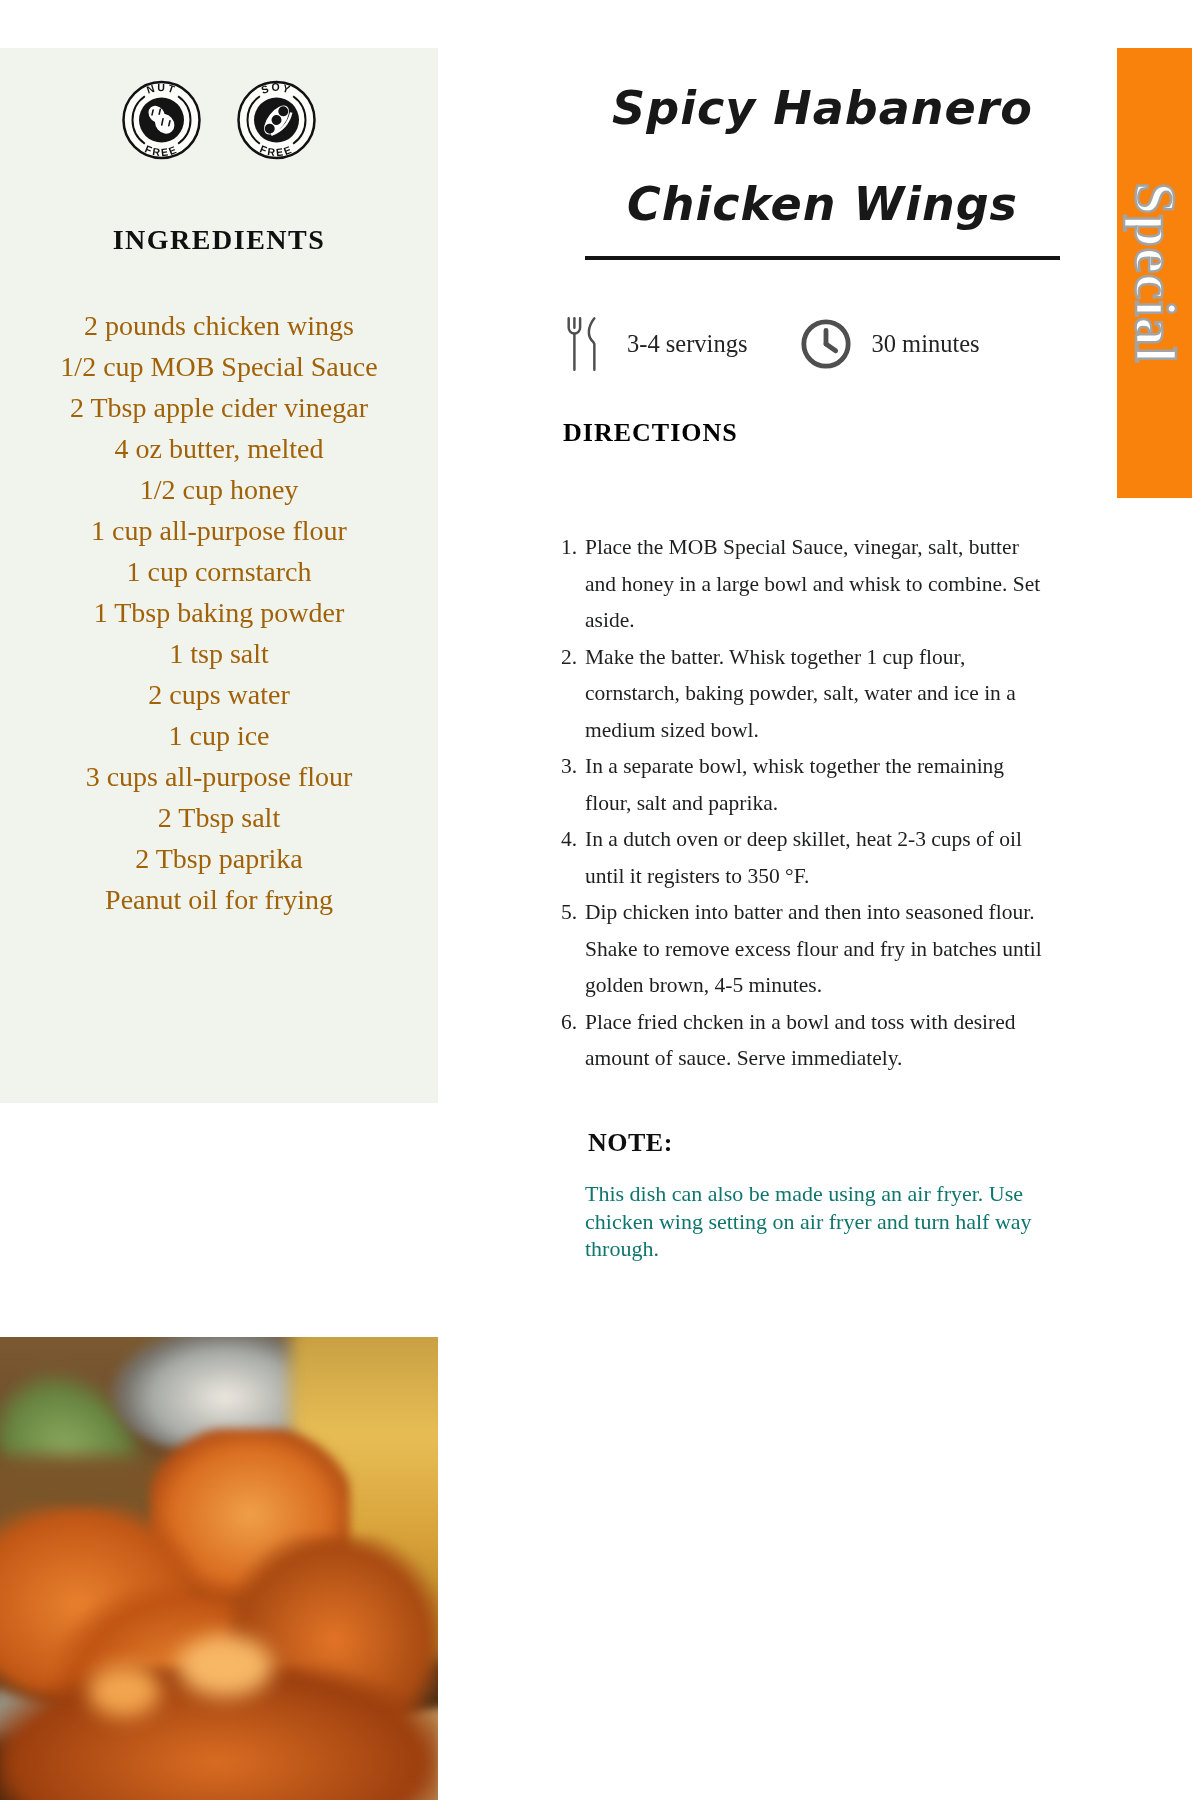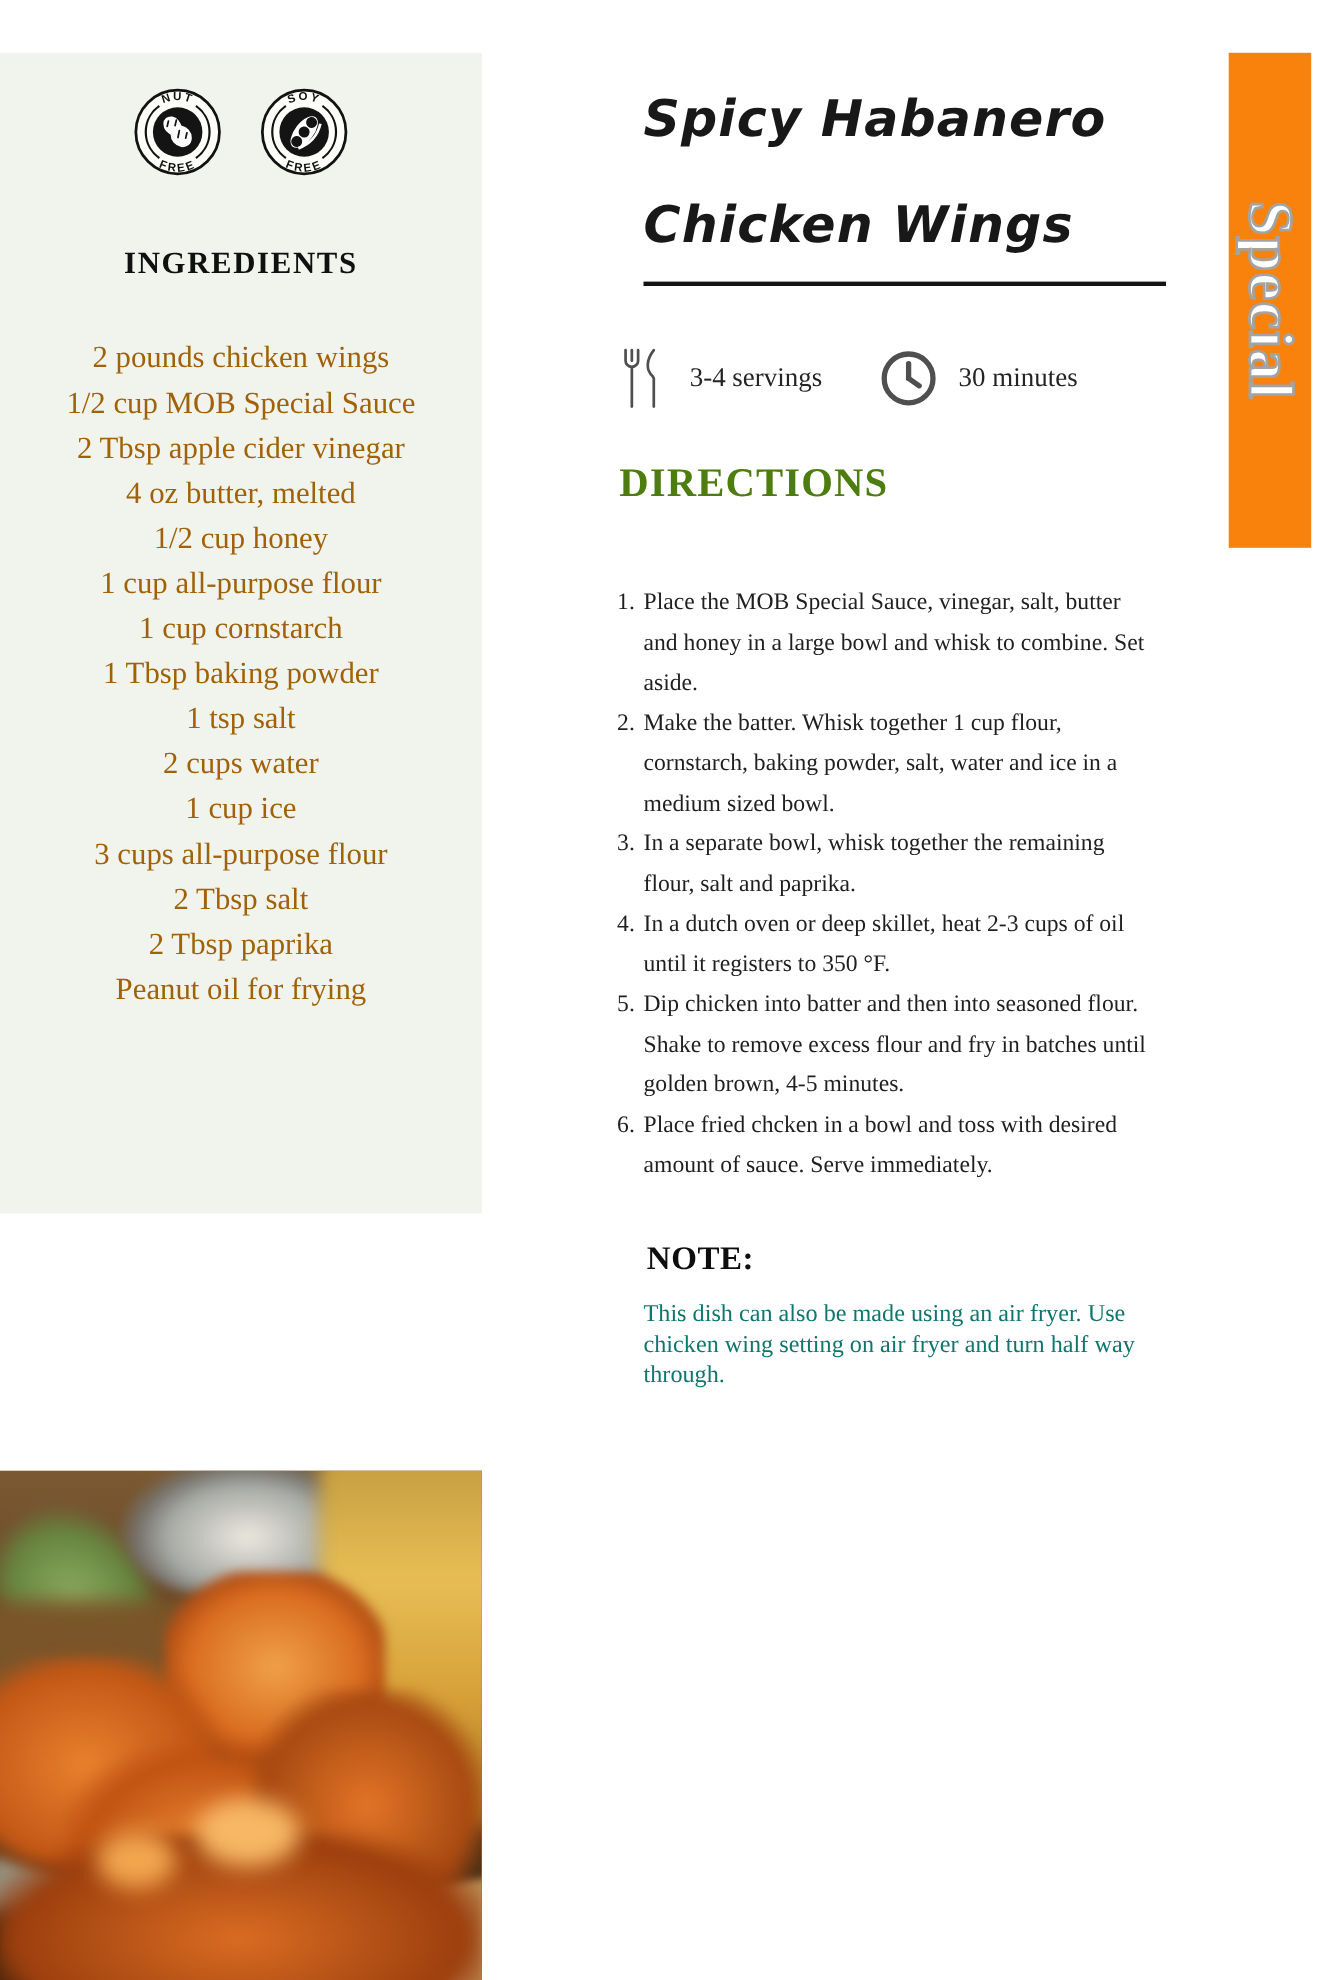--- a/index.html
+++ b/index.html
@@ -9,42 +9,42 @@
 
   
   .sidebar { position:absolute; left:0; top:48px; width:438px; height:1055px; background:#f1f3ed; }
   .badges { position:absolute; top:32px; left:50%; transform:translateX(-50%); display:flex; gap:35px; }
   .ing-heading { position:absolute; top:176px; width:100%; text-align:center;
                  font-weight:700; font-size:28px; letter-spacing:1.5px; color:#101010; }
   .ing-list { position:absolute; top:257px; width:100%; text-align:center;
               font-size:28px; line-height:41px; color:#a16207; }
 
   
-  .title { position:absolute; left:585px; top:60px; width:475px; 
+  .title { position:absolute; left:585px; top:60px; width:475px; text-align:center;
            font-family:"DejaVu Sans","Liberation Sans",sans-serif; font-style:italic; font-weight:600;
            font-size:46px; line-height:96px; color:#181818; letter-spacing:1px; }
   .title-underline { position:absolute; left:585px; top:256px; width:475px; height:4px; background:#141414; }
 
   
   .meta { position:absolute; left:563px; top:312px; height:64px; display:flex; align-items:center; }
   .meta .label { font-size:24.5px; color:#242424; }
   .meta .servings { margin-left:26px; }
   .meta .clock { margin-left:52px; }
   .meta .time { margin-left:18px; }
 
   
-  .dir-heading { position:absolute; left:563px; top:418px; font-weight:700; font-size:37px;
-                 letter-spacing:1px; color:#4d7c0f; }
+  .dir-heading { position:absolute; left:563px; top:418px; font-weight:700; font-size:26px;
+                 letter-spacing:1px; color:#000000; }
   ol.steps { position:absolute; left:561px; top:529px; width:481px; list-style:none; counter-reset:stp;
              font-size:21.5px; line-height:36.5px; color:#1e1f1f; }
   ol.steps li { position:relative; padding-left:24px; counter-increment:stp; }
   ol.steps li::before { content:counter(stp)"."; position:absolute; left:0; top:0; }
 
   
-  .note-heading { position:absolute; left:588px; top:1128px; font-weight:700; font-size:30px;
+  .note-heading { position:absolute; left:588px; top:1128px; font-weight:700; font-size:26px;
                   letter-spacing:0.5px; color:#0e0e0e; }
   .note-body { position:absolute; left:585px; top:1180px; width:492px; font-size:22px;
                line-height:27.5px; color:#0f766e; }
 
   
   .banner { position:absolute; left:1117px; top:48px; width:75px; height:450px; background:#f8820b; }
   .banner-label { position:absolute; left:50%; top:50%; transform:translate(-50%,-50%) rotate(90deg);
                   white-space:nowrap; font-family:"Liberation Serif","DejaVu Serif",serif; font-weight:700;
                   font-size:57px; color:#ffffff; -webkit-text-stroke:2.5px #a3a3a3; letter-spacing:1px; }
 

